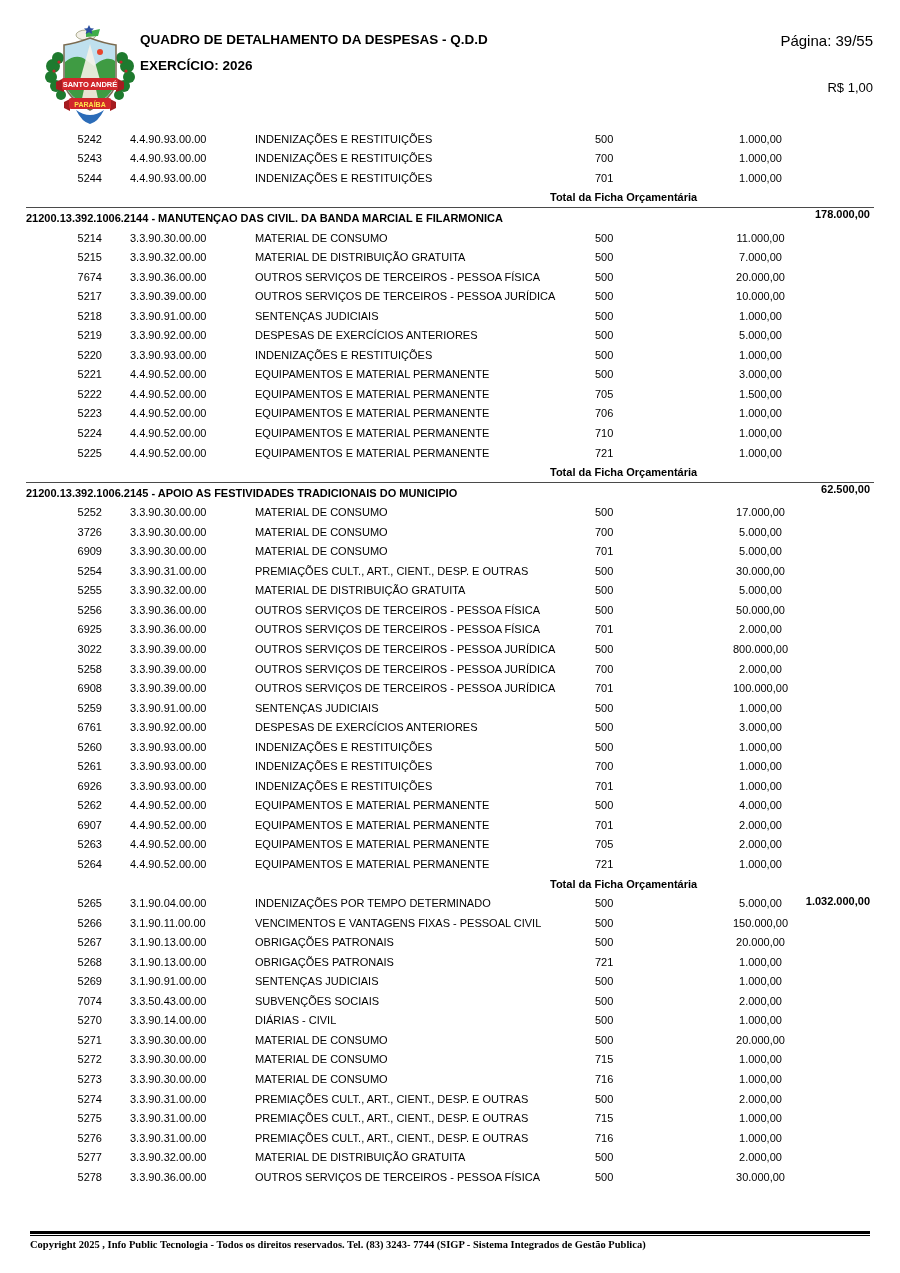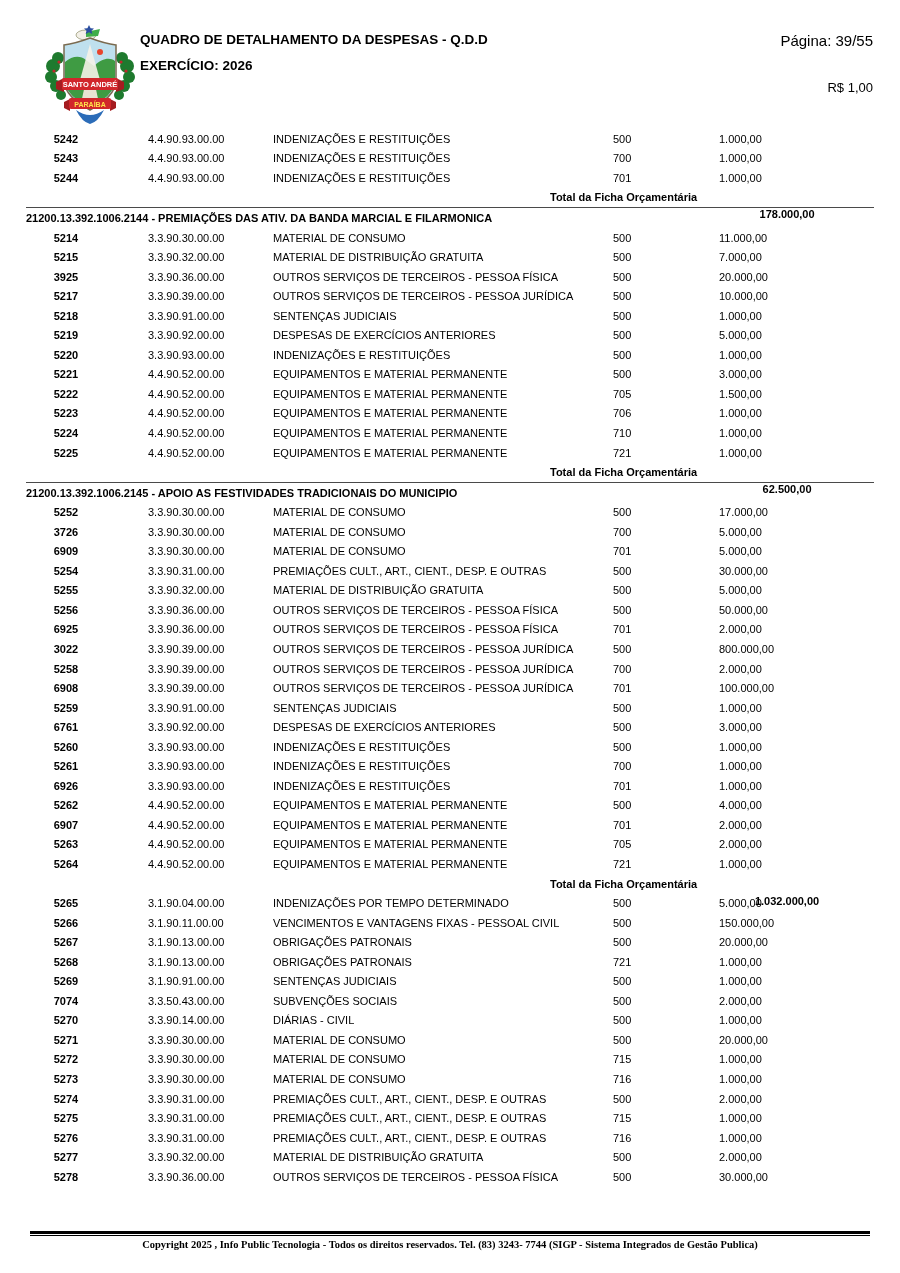--- a/index.html
+++ b/index.html
@@ -14,40 +14,40 @@
   .titles { position:absolute; left:140px; top:27px; }
   .titles div {
     font-weight:bold; font-size:13.5px; line-height:26px; white-space:nowrap;
   }
   .page-label { position:absolute; right:27px; top:32px; font-size:15px; }
   .currency-label { position:absolute; right:27px; top:80px; font-size:13px; }
 
   
   .table { position:absolute; left:0; right:0; top:129px; }
   .row { display:flex; height:19.55px; align-items:center; font-size:11px; }
-  .c-code { width:72px;  margin-left:30px; text-align:center;font-weight:bold; }
-  .c-acct { width:88px;  margin-left:46px; white-space:nowrap; }
+  .c-code { width:72px;  margin-left:30px; text-align:right; }
+  .c-acct { width:88px;  margin-left:28px; white-space:nowrap; }
   .c-desc { width:340px; margin-left:37px; white-space:nowrap; overflow:hidden; }
   .c-src  { width:106px; text-align:left; }
-  .c-val  { width:119px; text-align:left; }
+  .c-val  { width:119px; text-align:center; }
 
   .section-row {
     margin:0 26px; height:19.55px; line-height:20.5px;
     font-weight:bold; font-size:11px; white-space:nowrap;
     border-top:1px solid #4a4a4a;
   }
   .total-row { display:flex; height:19.55px; align-items:center; font-weight:bold; font-size:11px; }
   .total-label { margin-left:550px; white-space:nowrap; }
-  .total-value { flex:1; text-align:center; padding-right:23px;margin-top:34px; }
+  .total-value { flex:1; text-align:right; padding-right:30px;margin-top:34px; }
 
   
   .footer { position:absolute; left:30px; right:30px; top:1231px; }
   .footer-rule { height:3px; background:#000; border-bottom:1px solid #fff; box-shadow:0 1px 0 #000; }
   .footer-text {
-    margin-top:4px; text-align:center; font-weight:bold; font-size:10.5px;
+    margin-top:4px; font-weight:bold; font-size:10.5px;
     font-family:"Liberation Serif", serif; white-space:nowrap;
   }
 </style>
 </head>
 <body>
 
 <div class="page">
 
   <svg class="logo" viewBox="0 0 96 106" xmlns="http://www.w3.org/2000/svg">
 
@@ -120,37 +120,37 @@
         <div class="c-code">5244</div>
         <div class="c-acct">4.4.90.93.00.00</div>
         <div class="c-desc">INDENIZAÇÕES E RESTITUIÇÕES</div>
         <div class="c-src">701</div>
         <div class="c-val">1.000,00</div>
       </div>
       <div class="total-row">
         <div class="total-label">Total da Ficha Orçamentária</div>
         <div class="total-value">178.000,00</div>
       </div>
-      <div class="section-row">21200.13.392.1006.2144 - PREMIAÇÕES DAS ATIV. DA BANDA MARCIAL E FILARMONICA</div>
+      <div class="section-row">21200.13.392.1006.2144 - MANUTENÇAO DAS CIVIL. DA BANDA MARCIAL E FILARMONICA</div>
       <div class="row">
         <div class="c-code">5214</div>
         <div class="c-acct">3.3.90.30.00.00</div>
         <div class="c-desc">MATERIAL DE CONSUMO</div>
         <div class="c-src">500</div>
         <div class="c-val">11.000,00</div>
       </div>
       <div class="row">
         <div class="c-code">5215</div>
         <div class="c-acct">3.3.90.32.00.00</div>
         <div class="c-desc">MATERIAL DE DISTRIBUIÇÃO GRATUITA</div>
         <div class="c-src">500</div>
         <div class="c-val">7.000,00</div>
       </div>
       <div class="row">
-        <div class="c-code">3925</div>
+        <div class="c-code">7674</div>
         <div class="c-acct">3.3.90.36.00.00</div>
         <div class="c-desc">OUTROS SERVIÇOS DE TERCEIROS - PESSOA FÍSICA</div>
         <div class="c-src">500</div>
         <div class="c-val">20.000,00</div>
       </div>
       <div class="row">
         <div class="c-code">5217</div>
         <div class="c-acct">3.3.90.39.00.00</div>
         <div class="c-desc">OUTROS SERVIÇOS DE TERCEIROS - PESSOA JURÍDICA</div>
         <div class="c-src">500</div>

